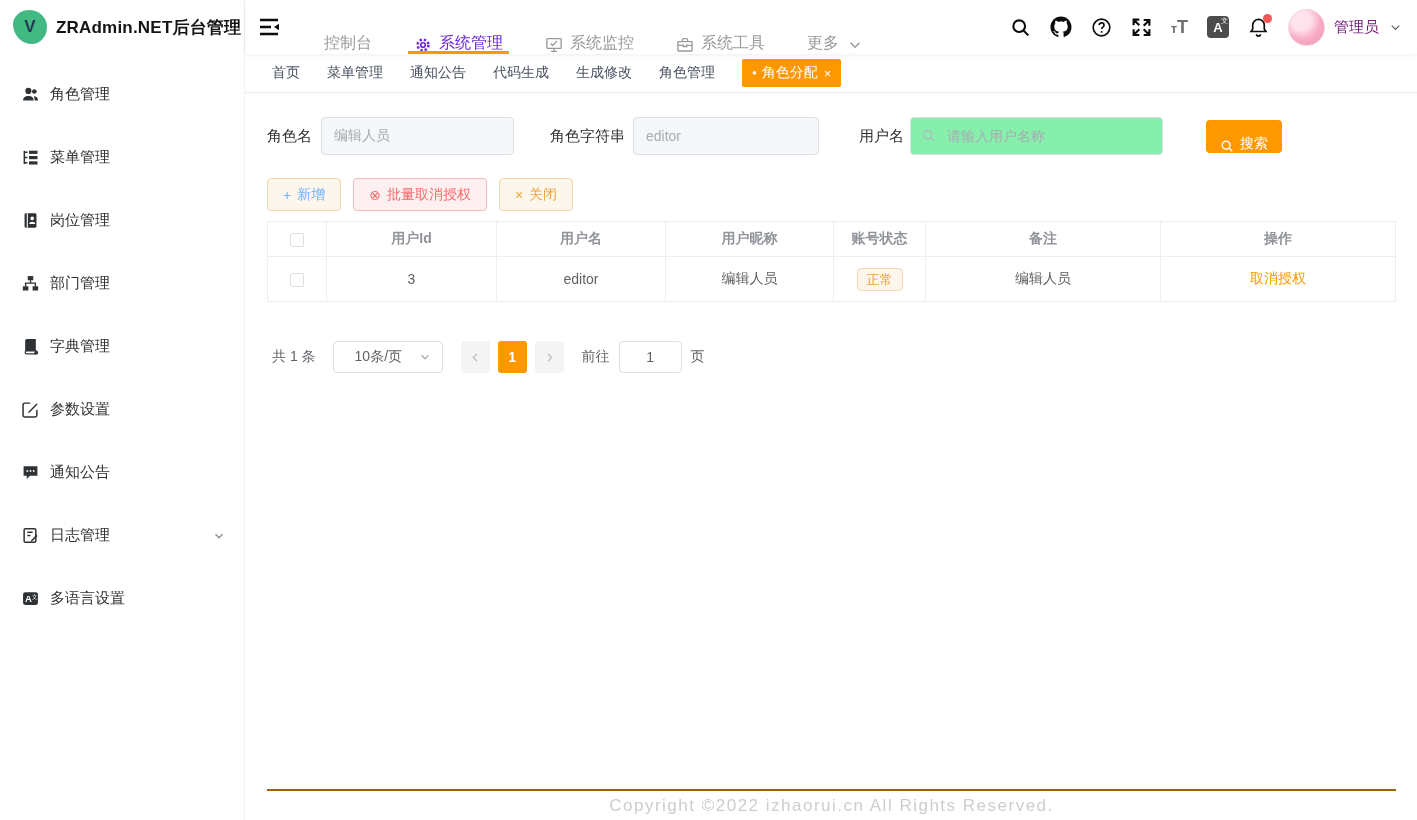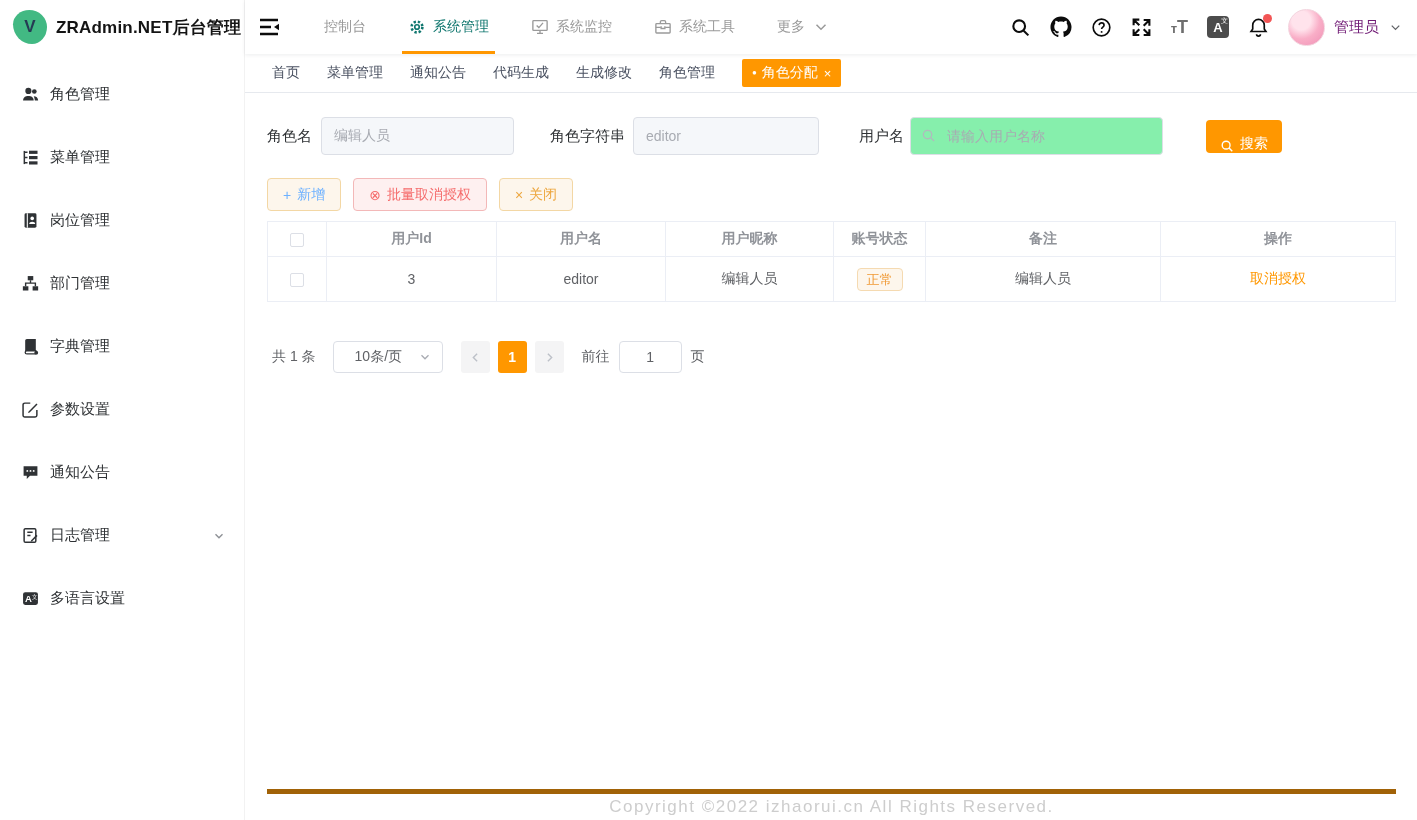--- a/index.html
+++ b/index.html
@@ -22,22 +22,22 @@
   .submenu-arrow { margin-left:auto; color:#8e9196; }
 
   
   .main { flex:1; min-width:0; display:flex; flex-direction:column; }
 
   
   .navbar { height:54px; flex:0 0 54px; display:flex; align-items:center; padding:0 14px 0 12px;
     box-shadow:0 1px 4px rgba(0,21,41,.08); position:relative; z-index:3; background:#fff; }
   .hamburger { width:24px; height:24px; color:#0c0c0c; cursor:pointer; }
   .topnav { display:flex; height:100%; margin-left:22px; }
-  .topnav-item { display:flex; align-items:center; gap:7px; padding:0 21px; font-size:14px; color:#9a9a9a; cursor:pointer; position:relative; }
-  .topnav-item.active { color:#0f766e; }
+  .topnav-item { display:flex; align-items:flex-end; gap:7px; padding:0 21px; font-size:16px; color:#9a9a9a; cursor:pointer; position:relative; }
+  .topnav-item.active { color:#6d28d9; }
   .topnav-item.active::after { content:""; position:absolute; left:15px; right:15px; bottom:0; height:3px; background:#ff9700; }
   .tn-icon { width:18px; height:18px; color:inherit; }
   .nav-right { margin-left:auto; display:flex; align-items:center; gap:19px; color:#0c0c0c; }
   .icon-btn { cursor:pointer; display:flex; align-items:center; justify-content:center; }
   .fontsize-icon { font-weight:bold; font-size:18px; color:#6e6e6e; cursor:pointer; line-height:1; }
   .fontsize-icon .sm { font-size:13px; }
   .lang-icon { width:22px; height:22px; background:#4c4c4c; border-radius:4px; color:#fff; position:relative;
     display:flex; align-items:center; justify-content:center; font-size:13px; font-weight:bold; cursor:pointer; }
   .lang-icon .sup { position:absolute; top:0px; right:1px; font-size:7px; font-weight:normal; }
   .bell-wrap { position:relative; cursor:pointer; }
@@ -102,21 +102,21 @@
     color:#bdc1c8; cursor:pointer; }
   .pg-prev { margin-left:18px; }
   .pg-next { margin-left:8px; }
   .pg-page { width:29px; height:32px; margin-left:8px; background:#ff9700; border-radius:3px; color:#fff; font-weight:bold;
     display:flex; align-items:center; justify-content:center; cursor:pointer; }
   .pg-goto-label { margin-left:18px; }
   .pg-goto-input { width:63px; height:32px; border:1px solid #dcdfe6; border-radius:4px; text-align:center; margin:0 9px;
     font-size:14px; color:#606266; outline:none; font-family:inherit; }
 
   
-  .footer { margin-top:auto; height:31px; flex:0 0 31px; border-top:5px solid #a16207; display:flex; align-items:center;
+  .footer { margin-top:auto; height:31px; flex:0 0 31px; border-top:2px solid #a16207; display:flex; align-items:center;
     justify-content:center; color:#cdcdcd; font-size:17px; letter-spacing:1.5px; background:#fff; }
 </style>
 </head>
 <body>
 
 <aside class="sidebar">
   <div class="logo-row">
     <div class="logo-blob">
       <span>V</span>
     </div>

